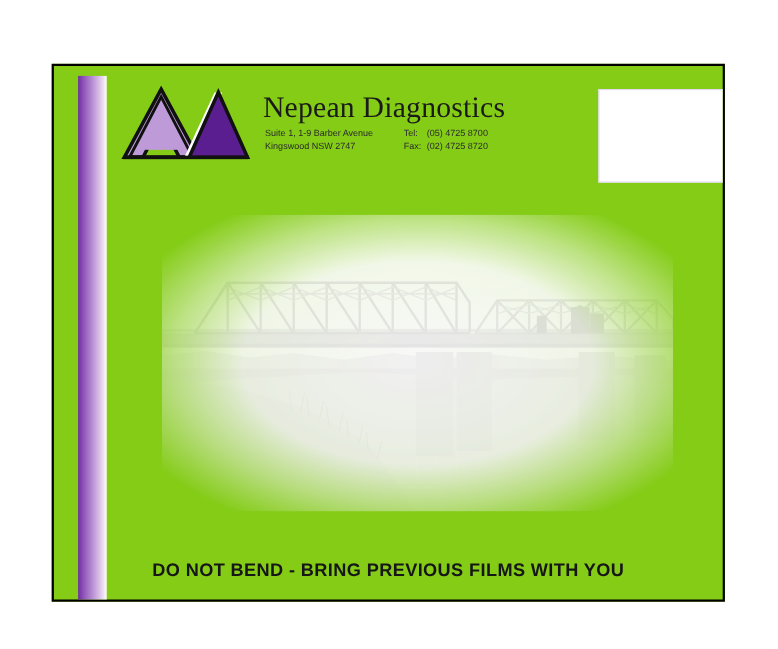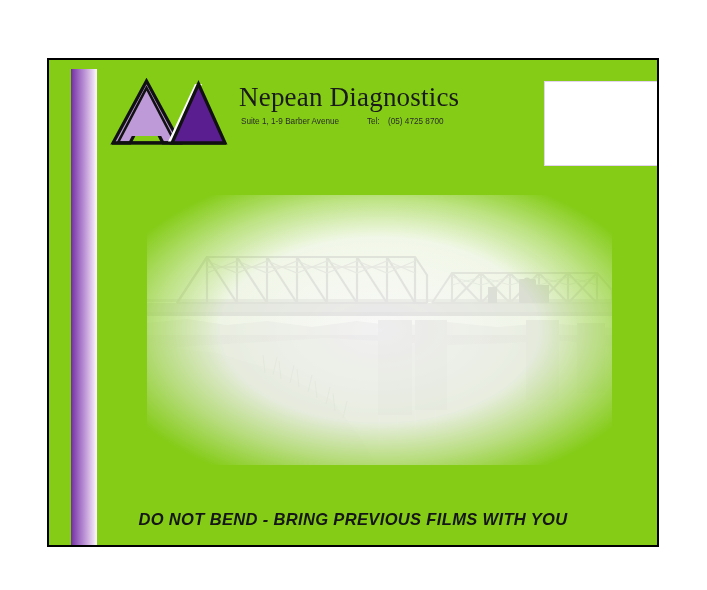--- a/index.html
+++ b/index.html
@@ -133,21 +133,20 @@
     left: 0px;
     top: 450px;
     width: 100%;
     text-align: center;
     font-family: "Liberation Sans", sans-serif;
     font-size: 16.5px;
     font-weight: bold;
     letter-spacing: 0.35px;
     color: #161616;
     white-space: nowrap;
-    font-style: italic;
   }
 </style>
 </head>
 <body>
 
 <div id="canvas">
 
   <div id="envelope-frame">
 
     <div id="accent-bar"></div>
@@ -302,20 +301,26 @@
 
       <div id="company-name">Nepean Diagnostics</div>
 
       <div id="contact-block">
         <div class="contact-row">
           <span class="contact-left">Suite 1, 1-9 Barber Avenue</span>
           <span class="contact-right">
             <span class="contact-label">Tel:</span><span>(05) 4725 8700</span>
           </span>
         </div>
+        <div class="contact-row">
+          <span class="contact-left">Kingswood  NSW  2747</span>
+          <span class="contact-right">
+            <span class="contact-label">Fax:</span><span>(02) 4725 8720</span>
+          </span>
+        </div>
       </div>
 
       <div id="address-window"></div>
     </div>
 
     <div id="footer-notice">DO NOT BEND - BRING PREVIOUS FILMS WITH YOU</div>
 
   </div>
 </div>
 

